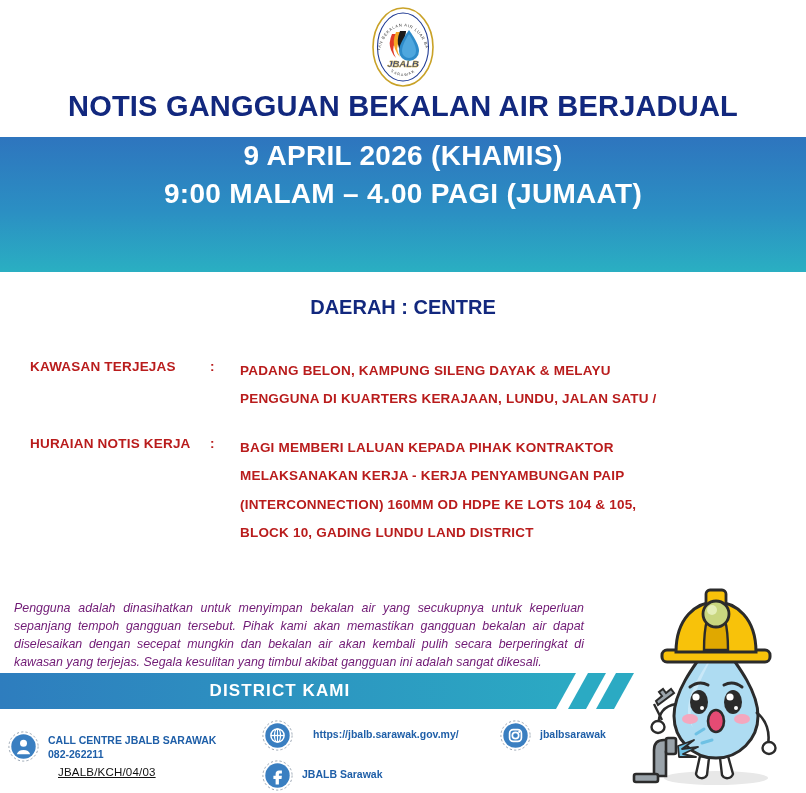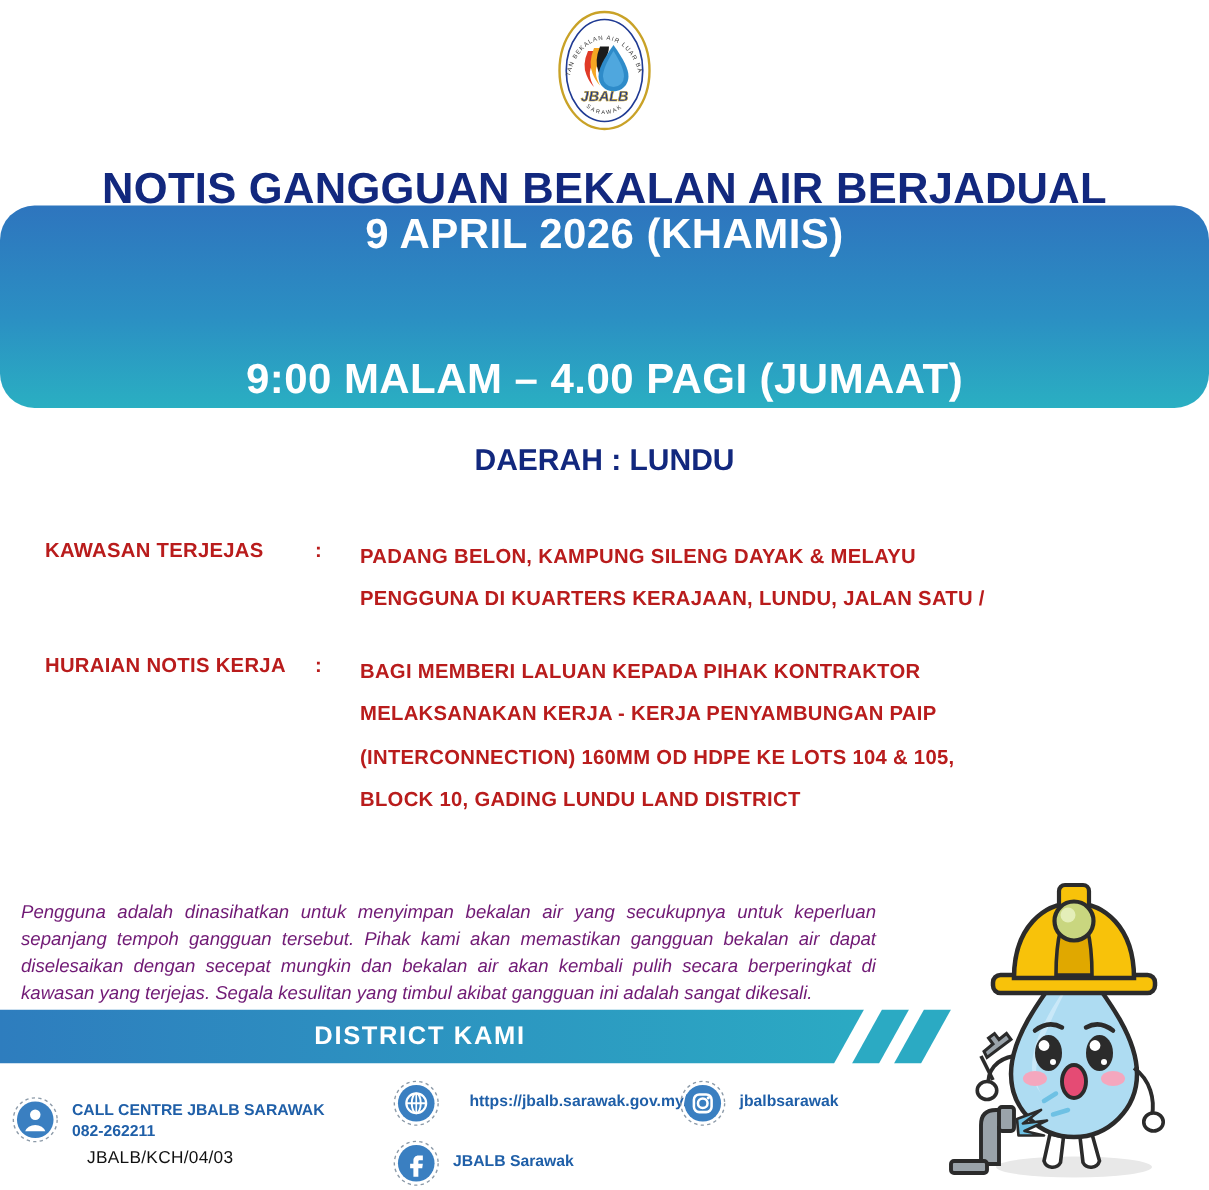--- a/index.html
+++ b/index.html
@@ -33,37 +33,35 @@
   
   .main-title {
     text-align: center;
     color: #12287E;
     font-weight: bold;
     font-size: 29px;
     letter-spacing: 0.2px;
     line-height: 1;
     padding-top: 4px;
     font-family: "Liberation Sans", sans-serif;
-    margin-top: 20px;
   }
 
   
   .date-banner {
     position: absolute;
     left: 0;
     top: 137px;
     width: 806px;
     height: 135px;
     background: linear-gradient(180deg, #2E75BE 0%, #2B8FC3 55%, #2AAFC2 100%);
     display: flex;
     flex-direction: column;
     align-items: center;
-    justify-content: space-between;
+    justify-content: flex-start;
     color: #ffffff;
-    border-radius: 23px;
   }
   .date-line-1 {
     font-size: 28px;
     font-weight: bold;
     letter-spacing: 0.3px;
     line-height: 1.35;
   }
   .date-line-2 {
     font-size: 28px;
     font-weight: bold;
@@ -187,34 +185,35 @@
     font-size: 10.5px;
     font-weight: bold;
     line-height: 1.35;
     padding-top: 2px;
   }
   .contact-text .l2 { display: block; }
 
   #contact-call   { left: 8px;  top: 13px; }
   #contact-web    { left: 262px; top: 2px; gap: 20px; }
   #contact-fb     { left: 262px; top: 42px; }
-  #contact-ig     { left: 453px; top: 2px; }
+  #contact-ig     { left: 500px; top: 2px; }
 
   #contact-web .contact-text,
   #contact-ig .contact-text { padding-top: 7px; }
   #contact-fb .contact-text { padding-top: 7px; }
 
   .ref-number {
     position: absolute;
     left: 58px;
     top: 766px;
     color: #111111;
     font-size: 11.5px;
     font-weight: normal;
     letter-spacing: 0.2px;
+    text-decoration: underline;
   }
 
   
   .mascot {
     position: absolute;
     right: 4px;
     bottom: 0px;
     width: 186px;
     height: 205px;
     pointer-events: none;
@@ -249,21 +248,21 @@
   </div>
 
   <div class="main-title">NOTIS GANGGUAN BEKALAN AIR BERJADUAL</div>
 
   <div class="date-banner">
     <div class="date-line-1">9 APRIL 2026 (KHAMIS)</div>
     <div class="date-line-2">9:00 MALAM – 4.00 PAGI (JUMAAT)</div>
   </div>
 
   <div class="division-row">
-    <span class="cell">DAERAH : LUNDU</span>
+    <span class="cell">DAERAH : CENTRE</span>
   </div>
 
   <div class="info-block" id="kawasan-block">
     <div class="info-label">KAWASAN TERJEJAS</div>
     <div class="info-colon">:</div>
     <div class="info-value">
       <span class="jline">PADANG BELON, KAMPUNG SILENG DAYAK &amp; MELAYU</span>
       <span class="jline">PENGGUNA DI KUARTERS KERAJAAN, LUNDU, JALAN SATU /</span>
     </div>
   </div>

